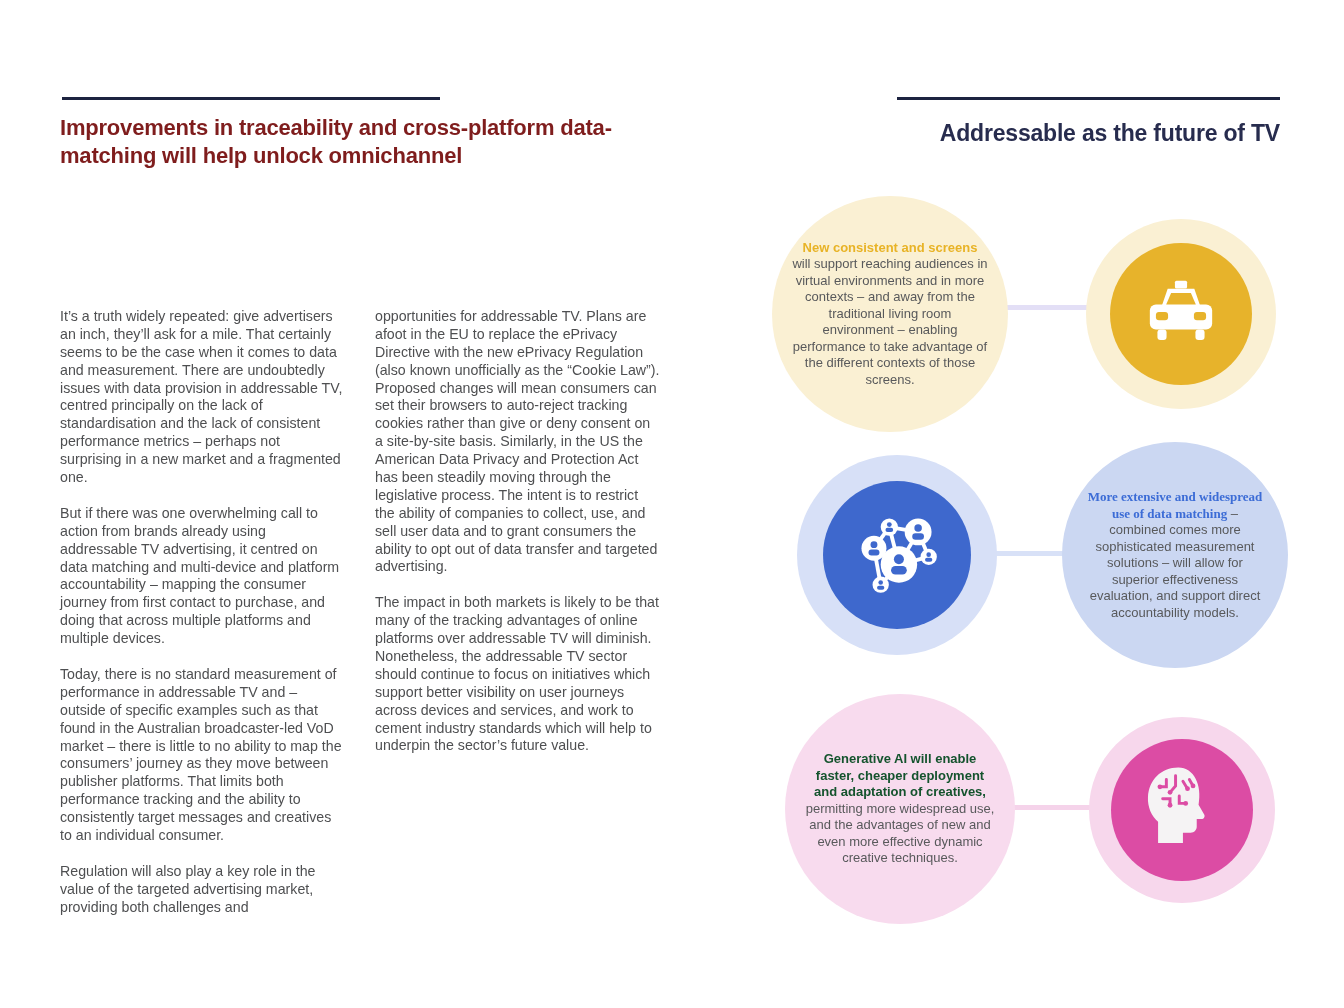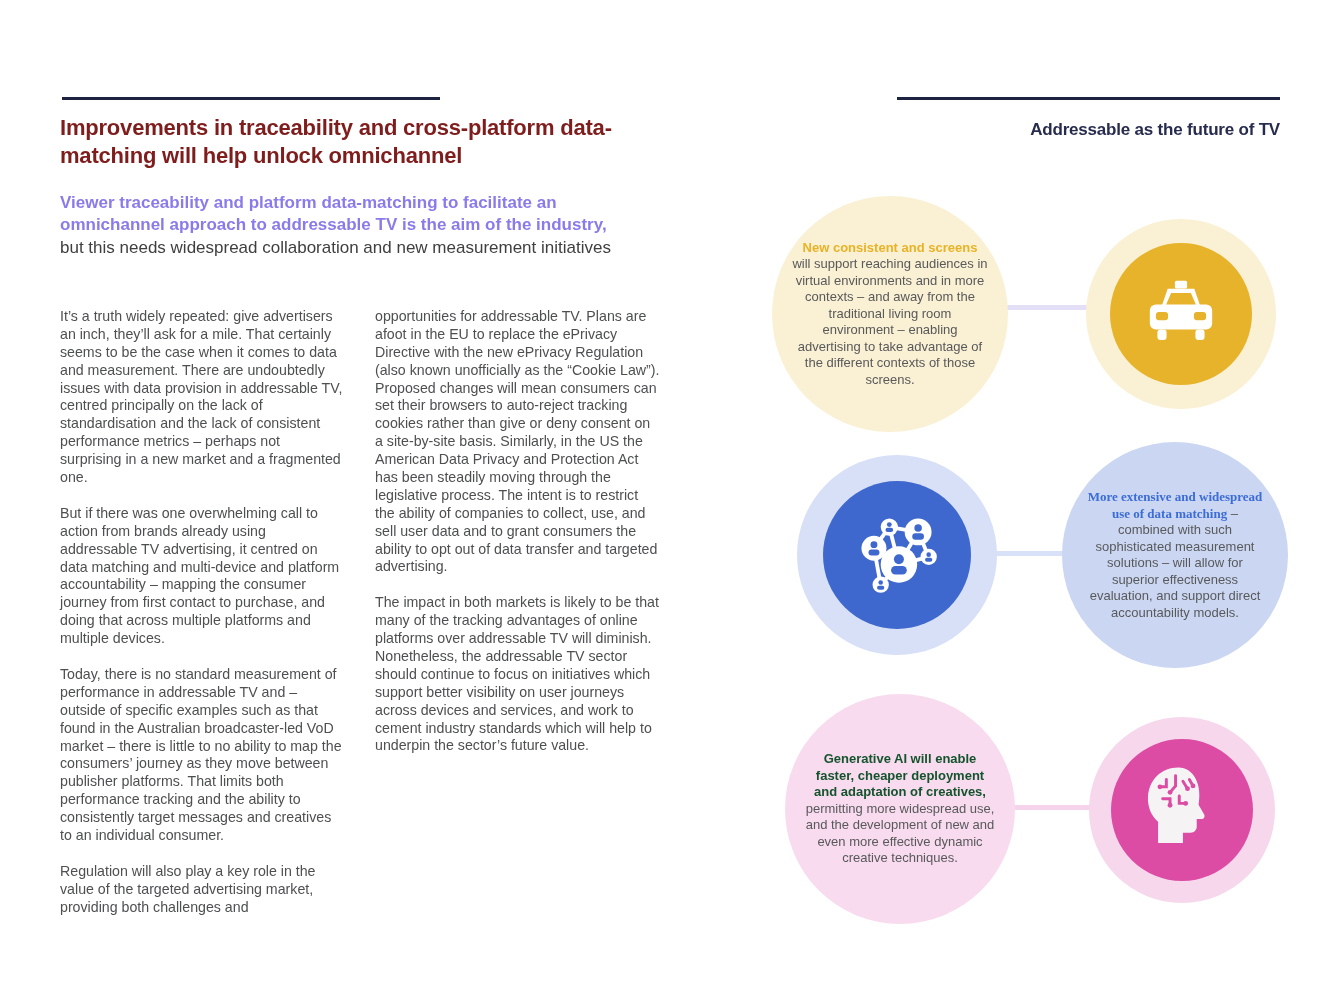--- a/index.html
+++ b/index.html
@@ -9,21 +9,21 @@
   }
   .rule{position:absolute;height:3px;background:#1D2340;}
   .rule-left{left:62px;top:97px;width:378px;}
   .rule-right{left:897px;top:97px;width:383px;}
   .h-left{
     position:absolute;left:60px;top:114px;width:590px;margin:0;
     font-size:22px;font-weight:700;color:#7f1d1d;line-height:1.26;letter-spacing:-0.2px;
   }
   .h-right{
     position:absolute;left:700px;top:119px;width:580px;margin:0;text-align:right;
-    font-size:17px;font-weight:700;color:#272C4E;line-height:1.26;letter-spacing:-0.2px;
+    font-size:23px;font-weight:700;color:#272C4E;line-height:1.26;letter-spacing:-0.2px;
   }
   .subhead{
     position:absolute;left:60px;top:192px;width:572px;margin:0;
     font-size:17px;line-height:1.32;color:#3F3F41;
   }
   .subhead .hl{font-weight:700;color:#8A7BEA;}
   .columns{
     position:absolute;left:60px;top:308px;width:600px;display:flex;gap:30px;
   }
   .col{flex:1;min-width:0;}
@@ -47,41 +47,40 @@
     font-size:13px;color:#4d7c0f;
   }
 </style>
 </head>
 <body>
 
 <div class="page">
 
   <div class="rule rule-left"></div>
   <h1 class="h-left">Improvements in traceability and cross-platform data-matching will help unlock omnichannel</h1>
-  <p class="subhead"><span class="hl">Viewer traceability and platform data-matching to facilitate an omnichannel approach to addressable TV is the aim of the industry,</span><span> but this needs widespread collaboration and new measurement initiatives</span></p>
 
   <div class="columns">
     <div class="col">
       <p>It’s a truth widely repeated: give advertisers an inch, they’ll ask for a mile. That certainly seems to be the case when it comes to data and measurement. There are undoubtedly issues with data provision in addressable TV, centred principally on the lack of standardisation and the lack of consistent performance metrics – perhaps not surprising in a new market and a fragmented one.</p>
       <p>But if there was one overwhelming call to action from brands already using addressable TV advertising, it centred on data matching and multi-device and platform accountability – mapping the consumer journey from first contact to purchase, and doing that across multiple platforms and multiple devices.</p>
       <p>Today, there is no standard measurement of performance in addressable TV and – outside of specific examples such as that found in the Australian broadcaster-led VoD market – there is little to no ability to map the consumers’ journey as they move between publisher platforms. That limits both performance tracking and the ability to consistently target messages and creatives to an individual consumer.</p>
       <p>Regulation will also play a key role in the value of the targeted advertising market, providing both challenges and</p>
     </div>
     <div class="col">
       <p>opportunities for addressable TV. Plans are afoot in the EU to replace the ePrivacy Directive with the new ePrivacy Regulation (also known unofficially as the “Cookie Law”). Proposed changes will mean consumers can set their browsers to auto-reject tracking cookies rather than give or deny consent on a site-by-site basis. Similarly, in the US the American Data Privacy and Protection Act has been steadily moving through the legislative process. The intent is to restrict the ability of companies to collect, use, and sell user data and to grant consumers the ability to opt out of data transfer and targeted advertising.</p>
       <p>The impact in both markets is likely to be that many of the tracking advantages of online platforms over addressable TV will diminish. Nonetheless, the addressable TV sector should continue to focus on initiatives which support better visibility on user journeys across devices and services, and work to cement industry standards which will help to underpin the sector’s future value.</p>
     </div>
   </div>
 
   <div class="rule rule-right"></div>
   <h2 class="h-right">Addressable as the future of TV</h2>
 
   <div class="connector" style="left:995px;top:305px;width:102px;background:#E3DFF6;"></div>
   <div class="circle text-circle" style="left:772px;top:196px;width:236px;height:236px;background:#FAF0D3;">
-    <div class="btxt"><span class="lead lead-gold">New consistent and screens</span><span> will support reaching audiences in virtual environments and in more contexts – and away from the traditional living room environment – enabling advertising to take advantage of the different contexts of those screens.</span></div>
+    <div class="btxt"><span class="lead lead-gold">New consistent and screens</span><span> will support reaching audiences in virtual environments and in more contexts – and away from the traditional living room environment – enabling performance to take advantage of the different contexts of those screens.</span></div>
   </div>
   <div class="circle icon-outer" style="left:1086px;top:219px;width:190px;height:190px;background:#FAF0D3;">
     <div class="icon-inner" style="width:142px;height:142px;background:#E7B32B;">
       <span>
         <svg width="76" height="76" viewBox="0 0 100 100">
           <g fill="#ffffff">
             <rect x="42" y="9" width="16" height="10" rx="2"></rect>
             <path d="M24 44 L32.5 19.5 H67.5 L76 44 Z"></path>
             <rect x="9" y="40" width="82" height="33" rx="8"></rect>
             <rect x="19" y="73" width="12" height="14" rx="4"></rect>
@@ -131,26 +130,26 @@
             <circle cx="83" cy="51.7" r="2.4"></circle>
               <rect x="79.2" y="55" width="7.6" height="4.2" rx="2.1"></rect>
             <circle cx="33" cy="80.7" r="2.4"></circle>
               <rect x="29.2" y="84" width="7.6" height="4.2" rx="2.1"></rect>
           </g>
         </svg>
       </span>
     </div>
   </div>
   <div class="circle text-circle" style="left:1062px;top:442px;width:226px;height:226px;background:#CBD7F2;">
-    <div class="btxt"><span class="lead lead-blue">More extensive and widespread use of data matching</span><span> – combined with such sophisticated measurement solutions – will allow for superior effectiveness evaluation, and support direct accountability models.</span></div>
+    <div class="btxt"><span class="lead lead-blue">More extensive and widespread use of data matching</span><span> – combined comes more sophisticated measurement solutions – will allow for superior effectiveness evaluation, and support direct accountability models.</span></div>
   </div>
 
   <div class="connector" style="left:1000px;top:805px;width:100px;background:#F5D3EA;"></div>
   <div class="circle text-circle" style="left:785px;top:694px;width:230px;height:230px;background:#F8DBEE;">
-    <div class="btxt"><span class="lead lead-pink">Generative AI will enable faster, cheaper deployment and adaptation of creatives,</span><span> permitting more widespread use, and the development of new and even more effective dynamic creative techniques.</span></div>
+    <div class="btxt"><span class="lead lead-pink">Generative AI will enable faster, cheaper deployment and adaptation of creatives,</span><span> permitting more widespread use, and the advantages of new and even more effective dynamic creative techniques.</span></div>
   </div>
   <div class="circle icon-outer" style="left:1089px;top:717px;width:186px;height:186px;background:#F7D7EC;">
     <div class="icon-inner" style="width:142px;height:142px;background:#DC4CA4;">
       <span>
         <svg width="92" height="92" viewBox="0 0 100 100">
           <path fill="#F5F3F4" d="M46 6 C27 6 14 20 13 38 c-0.6 11 4 21 11 27 v23 h27 v-11 h8.5 c3.6 0 6.5-2.9 6.5-6.5 V62 h5.2 c2.6 0 4.2-2.8 2.9-5 L68 46.5 C72 25 63 6 46 6 Z"></path>
           <g stroke="#DC4CA4" stroke-width="3.2" fill="none" stroke-linecap="round">
             <path d="M33 19 v8 h-7"></path>
             <path d="M43 15 v11 l-6 7"></path>
             <path d="M51 21 l5 8"></path>

